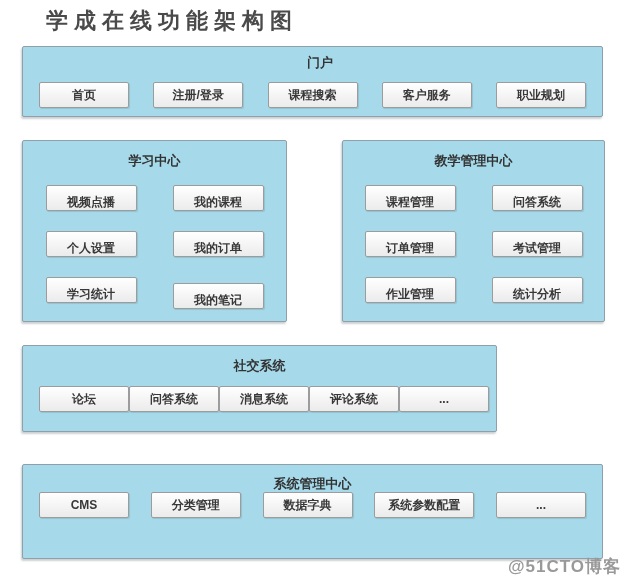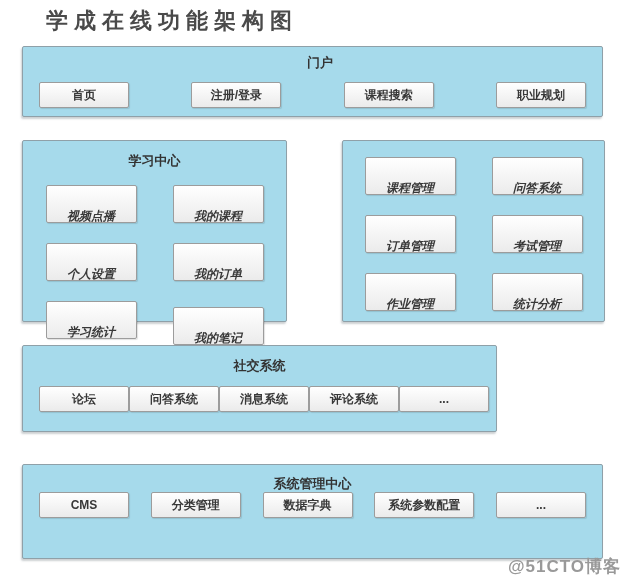--- a/index.html
+++ b/index.html
@@ -59,21 +59,21 @@
     justify-content: space-between;
     padding: 0 16px;
   }
   .grid {
     display: grid;
     grid-template-columns: 91px 91px;
     column-gap: 36px;
     row-gap: 20px;
     justify-content: center;
   }
-  .grid .btn { min-width: 0; width: 91px; padding: 18px; font-style: italic; }
+  .grid .btn { min-width: 0; width: 91px; padding: 4px; }
 
   #sec-portal   { left: 22px; top: 46px;  width: 581px; height: 71px; }
   #sec-portal .section-label { margin-top: 8px; padding-left: 15px; }
   #sec-portal .row { margin-top: 11px; align-items: flex-end; }
 
   #sec-learning { left: 22px; top: 140px; width: 265px; height: 182px; }
   #sec-teaching { left: 342px; top: 140px; width: 263px; height: 182px; }
   #sec-learning .section-label, #sec-teaching .section-label { margin-top: 12px; }
   #sec-learning .grid, #sec-teaching .grid { margin-top: 16px; }
   #sec-learning .grid .btn:nth-child(6) { position: relative; top: 6px; }
@@ -103,37 +103,39 @@
 <div class="canvas">
 
   <div class="title">学成在线功能架构图</div>
 
   <div id="sec-portal" class="section">
     <div class="section-label">门户</div>
     <div class="row">
       <div class="btn">首页</div>
       <div class="btn">注册/登录</div>
       <div class="btn">课程搜索</div>
+      <div class="btn">客户服务</div>
       <div class="btn">职业规划</div>
     </div>
   </div>
 
   <div id="sec-learning" class="section">
     <div class="section-label">学习中心</div>
     <div class="grid">
       <div class="btn">视频点播</div>
       <div class="btn">我的课程</div>
       <div class="btn">个人设置</div>
       <div class="btn">我的订单</div>
       <div class="btn">学习统计</div>
       <div class="btn">我的笔记</div>
     </div>
   </div>
 
   <div id="sec-teaching" class="section">
+    <div class="section-label">教学管理中心</div>
     <div class="grid">
       <div class="btn">课程管理</div>
       <div class="btn">问答系统</div>
       <div class="btn">订单管理</div>
       <div class="btn">考试管理</div>
       <div class="btn">作业管理</div>
       <div class="btn">统计分析</div>
     </div>
   </div>
 

